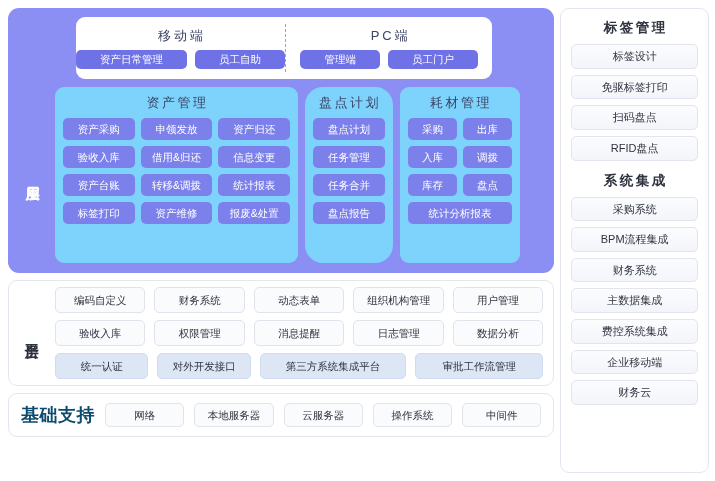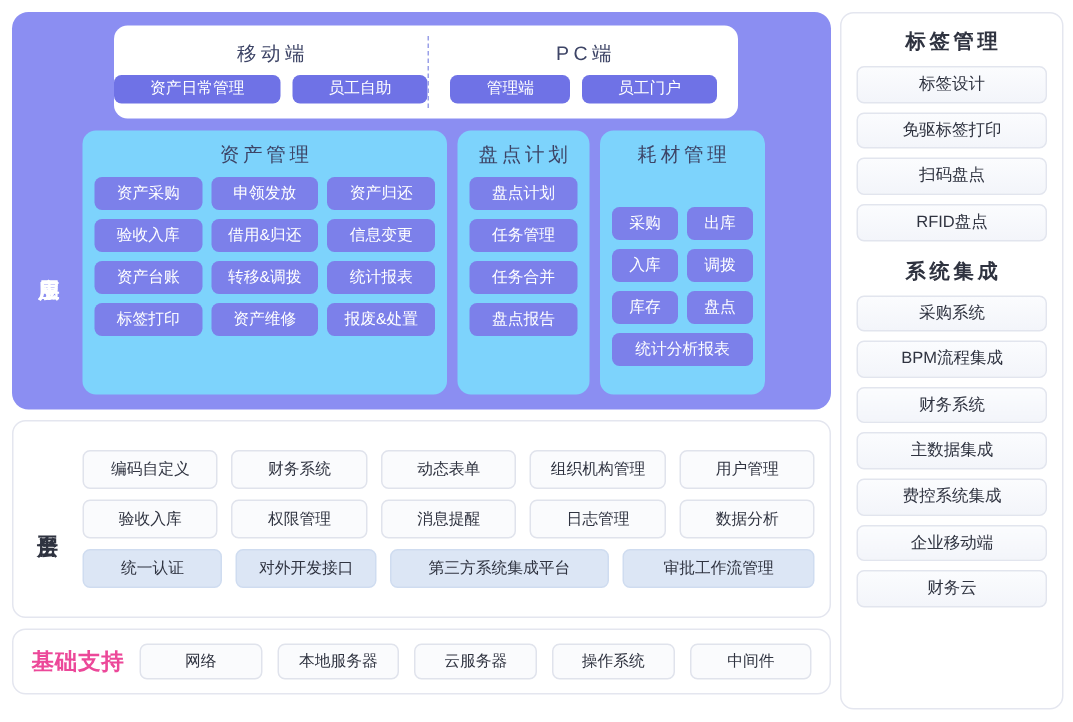--- a/index.html
+++ b/index.html
@@ -94,22 +94,22 @@
     flex-shrink: 0;
   }
   .group-card {
     background: #7dd3fc;
     border-radius: 9px;
     padding: 7px 8px 9px 8px;
     display: flex;
     flex-direction: column;
   }
   .group-card.asset { width: 243px; }
-  .group-card.stock { width: 88px; }
-  .group-card.consum { width: 110px; gap: 20px; }
+  .group-card.stock { width: 88px; border-radius: 18px; }
+  .group-card.consum { width: 120px; }
   .group-title {
     font-size: 13px;
     color: #3d4466;
     text-align: center;
     letter-spacing: 2.5px;
     padding-left: 2px;
     margin-bottom: 6px;
     white-space: nowrap;
   }
   .grid { display: grid; gap: 6px 6px; }
@@ -130,21 +130,21 @@
 
   
   .platform-layer {
     border: 1px solid #e4e6ef;
     border-radius: 9px;
     background: #ffffff;
     display: flex;
     align-items: center;
     padding: 8px 10px 8px 8px;
     gap: 8px;
-    height: 132px;
+    height: 106px;
   }
   .layer-label-dark {
     width: 30px;
     color: #2f3340;
     font-size: 14px;
     font-weight: 700;
     display: flex;
     flex-direction: column;
     align-items: center;
     justify-content: center;
@@ -178,23 +178,23 @@
     border: 1px solid #e4e6ef;
     border-radius: 9px;
     background: #ffffff;
     display: flex;
     align-items: center;
     gap: 10px;
     padding: 9px 12px;
     height: 44px;
   }
   .base-title {
-    font-size: 15px;
+    font-size: 18px;
     font-weight: 700;
-    color: #ec4899;
+    color: #0c4a6e;
     white-space: nowrap;
     letter-spacing: 0.5px;
   }
   .base-items { display: flex; gap: 10px; flex: 1; }
   .base-items .gbtn { padding: 5px 6px; }
 
   
   .sidebar {
     width: 149px;
     border: 1px solid #e4e6ef;

